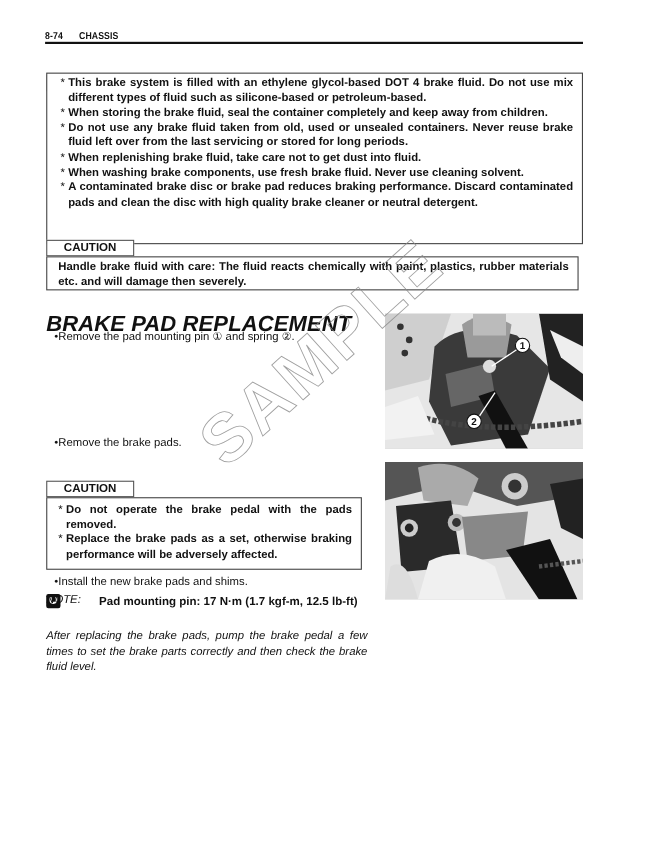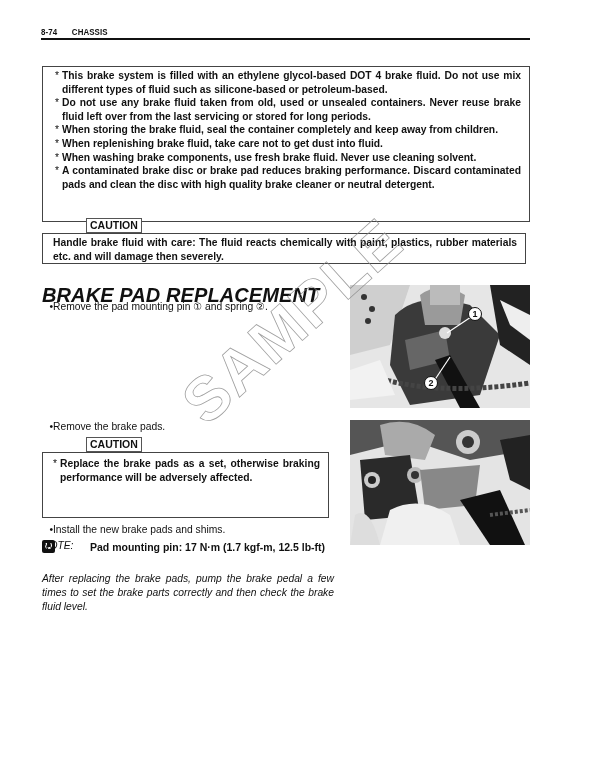--- a/index.html
+++ b/index.html
@@ -15,21 +15,21 @@
                 font-size: 10.5px; font-weight: bold; padding: 0 0; line-height: 15px; }
   .warn-label .tri { display: inline-block; margin-right: 3px; font-size: 10px; }
 
   .box { position: absolute; border: 1px solid #444; box-sizing: border-box; background: #fff; }
   .warn-box { left: 42px; top: 66px; width: 488px; height: 156px; padding: 2px 8px 0 12px; }
   .b-item { font-size: 10.3px; font-weight: bold; line-height: 13.6px; text-align: justify;
             padding-left: 7px; text-indent: -7px; }
   .b-item .star { display: inline-block; width: 7px; text-indent: 0; font-weight: normal; }
 
   .caution-label { position: absolute; border: 1px solid #555; background: #fff; font-size: 10.5px;
-                   font-weight: bold; line-height: 13px; padding: 0 3px; margin-left: 44px; }
+                   font-weight: bold; line-height: 13px; padding: 0 15px; }
   .caution1-label { left: 42px; top: 218px; }
   .caution1-box { left: 42px; top: 233px; width: 484px; height: 31px; padding: 2px 8px 0 10px; }
   .plain-bold { font-size: 10.3px; font-weight: bold; line-height: 13.6px; text-align: justify; }
 
   .section-title { position: absolute; left: 42px; top: 284px; font-size: 20px; font-weight: bold; letter-spacing: 0.1px; font-style: italic; }
   .bullet { position: absolute; left: 43px; font-size: 10.3px; line-height: 13px; text-align: right; }
   .bullet .dot { display: inline-block; width: 10px; }
   .circ { font-size: 10px; }
 
   .caution2-label { left: 42px; top: 437px; }
@@ -63,44 +63,45 @@
   <span class="pg">8-74</span>
   <span>CHASSIS</span>
 </div>
 <div class="header-rule"></div>
 
 <div class="warn-label">
   <span class="tri">▲</span><span>WARNING</span>
 </div>
 <div class="box warn-box">
   <div class="b-item"><span class="star">*</span><span>This brake system is filled with an ethylene glycol-based DOT 4 brake fluid. Do not use mix different types of fluid such as silicone-based or petroleum-based.</span></div>
+  <div class="b-item"><span class="star">*</span><span>When storing the brake fluid, seal the container completely and keep away from children.</span></div>
   <div class="b-item"><span class="star">*</span><span>Do not use any brake fluid taken from old, used or unsealed containers. Never reuse brake fluid left over from the last servicing or stored for long periods.</span></div>
-  <div class="b-item"><span class="star">*</span><span>When storing the brake fluid, seal the container completely and keep away from children.</span></div>
   <div class="b-item"><span class="star">*</span><span>When replenishing brake fluid, take care not to get dust into fluid.</span></div>
   <div class="b-item"><span class="star">*</span><span>When washing brake components, use fresh brake fluid. Never use cleaning solvent.</span></div>
   <div class="b-item"><span class="star">*</span><span>A contaminated brake disc or brake pad reduces braking performance. Discard contaminated pads and clean the disc with high quality brake cleaner or neutral detergent.</span></div>
 </div>
 
 <div class="caution-label caution1-label">CAUTION</div>
 <div class="box caution1-box">
   <div class="plain-bold">Handle brake fluid with care: The fluid reacts chemically with paint, plastics, rubber materials etc. and will damage then severely.</div>
 </div>
 
 <div class="section-title">BRAKE PAD REPLACEMENT</div>
 
 <div class="bullet" style="top:300px;">
   <span class="dot">•</span><span>Remove the pad mounting pin </span><span class="circ">①</span><span> and spring </span><span class="circ">②</span><span>.</span>
 </div>
 
-<div class="bullet" style="top:420px;">
+<div class="bullet" style="top:396px;">
   <span class="dot">•</span><span>Remove the brake pads.</span>
 </div>
 
 <div class="caution-label caution2-label">CAUTION</div>
 <div class="box caution2-box">
+  <div class="b-item"><span class="star">*</span><span>Do not operate the brake pedal with the pads removed.</span></div>
   <div class="b-item"><span class="star">*</span><span>Replace the brake pads as a set, otherwise braking performance will be adversely affected.</span></div>
 </div>
 
 <div class="bullet" style="top:523px;">
   <span class="dot">•</span><span>Install the new brake pads and shims.</span>
 </div>
 
 <div class="spec">
   <span class="torque-icon"></span>
   <span>Pad mounting pin: 17 N·m (1.7 kgf-m, 12.5 lb-ft)</span>

